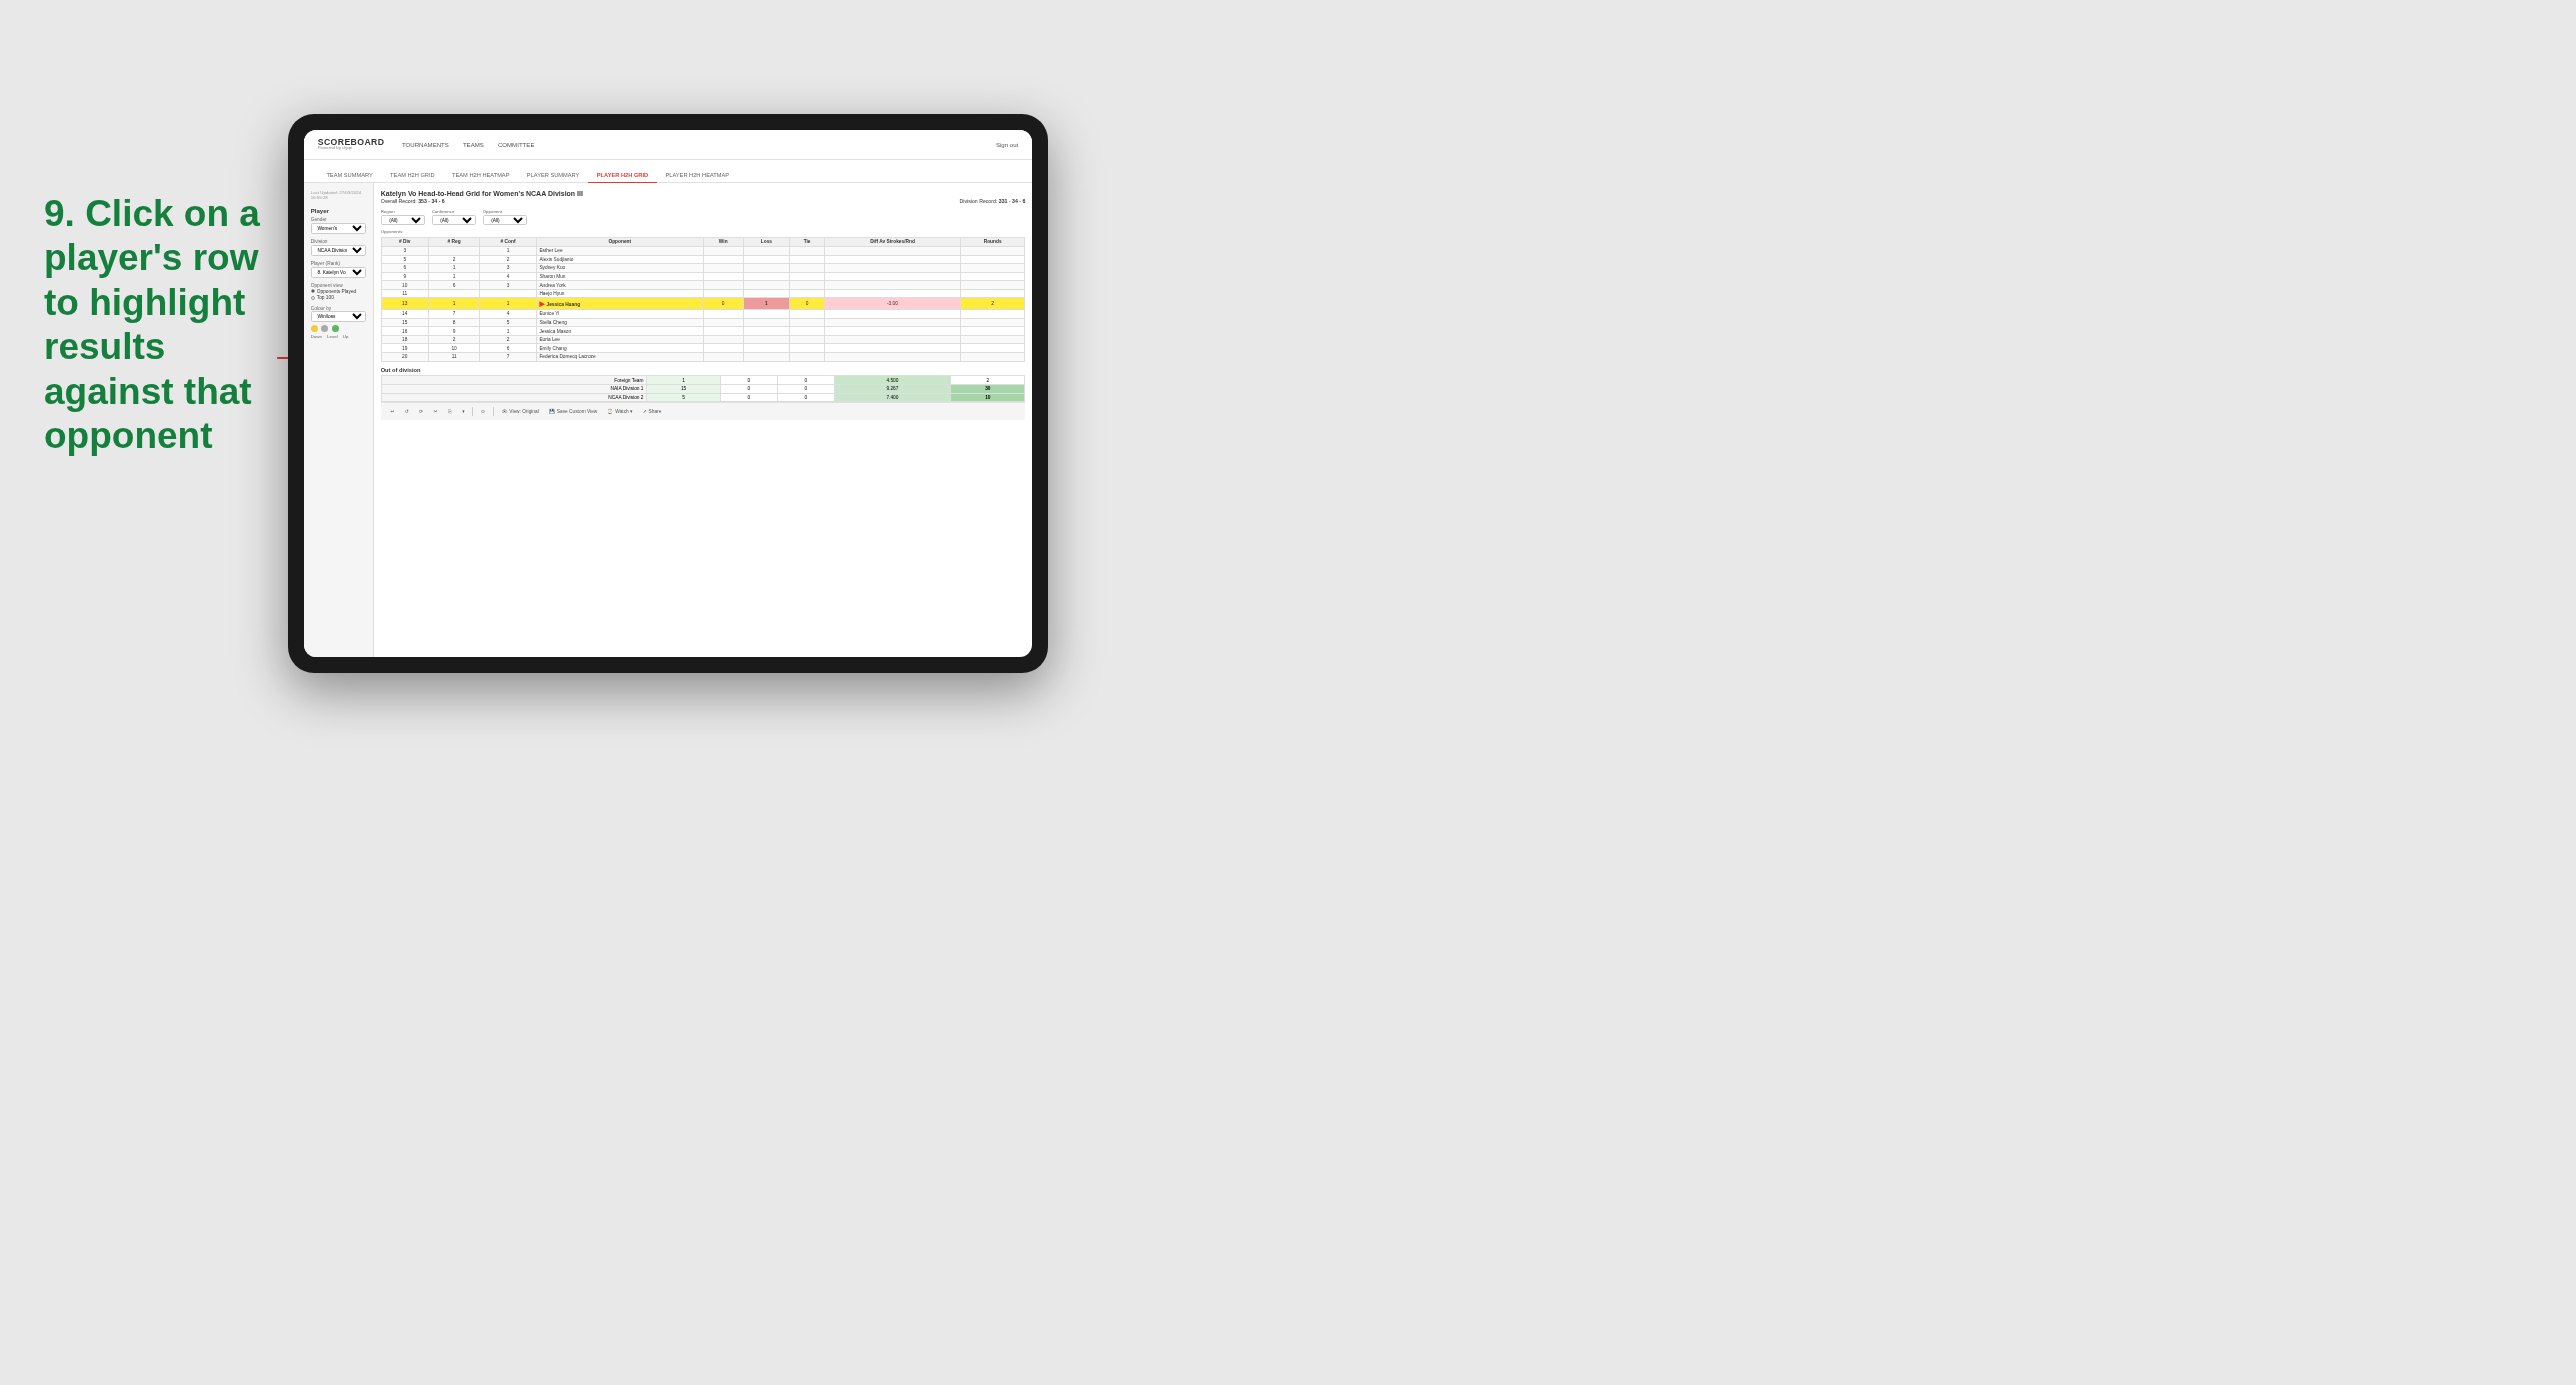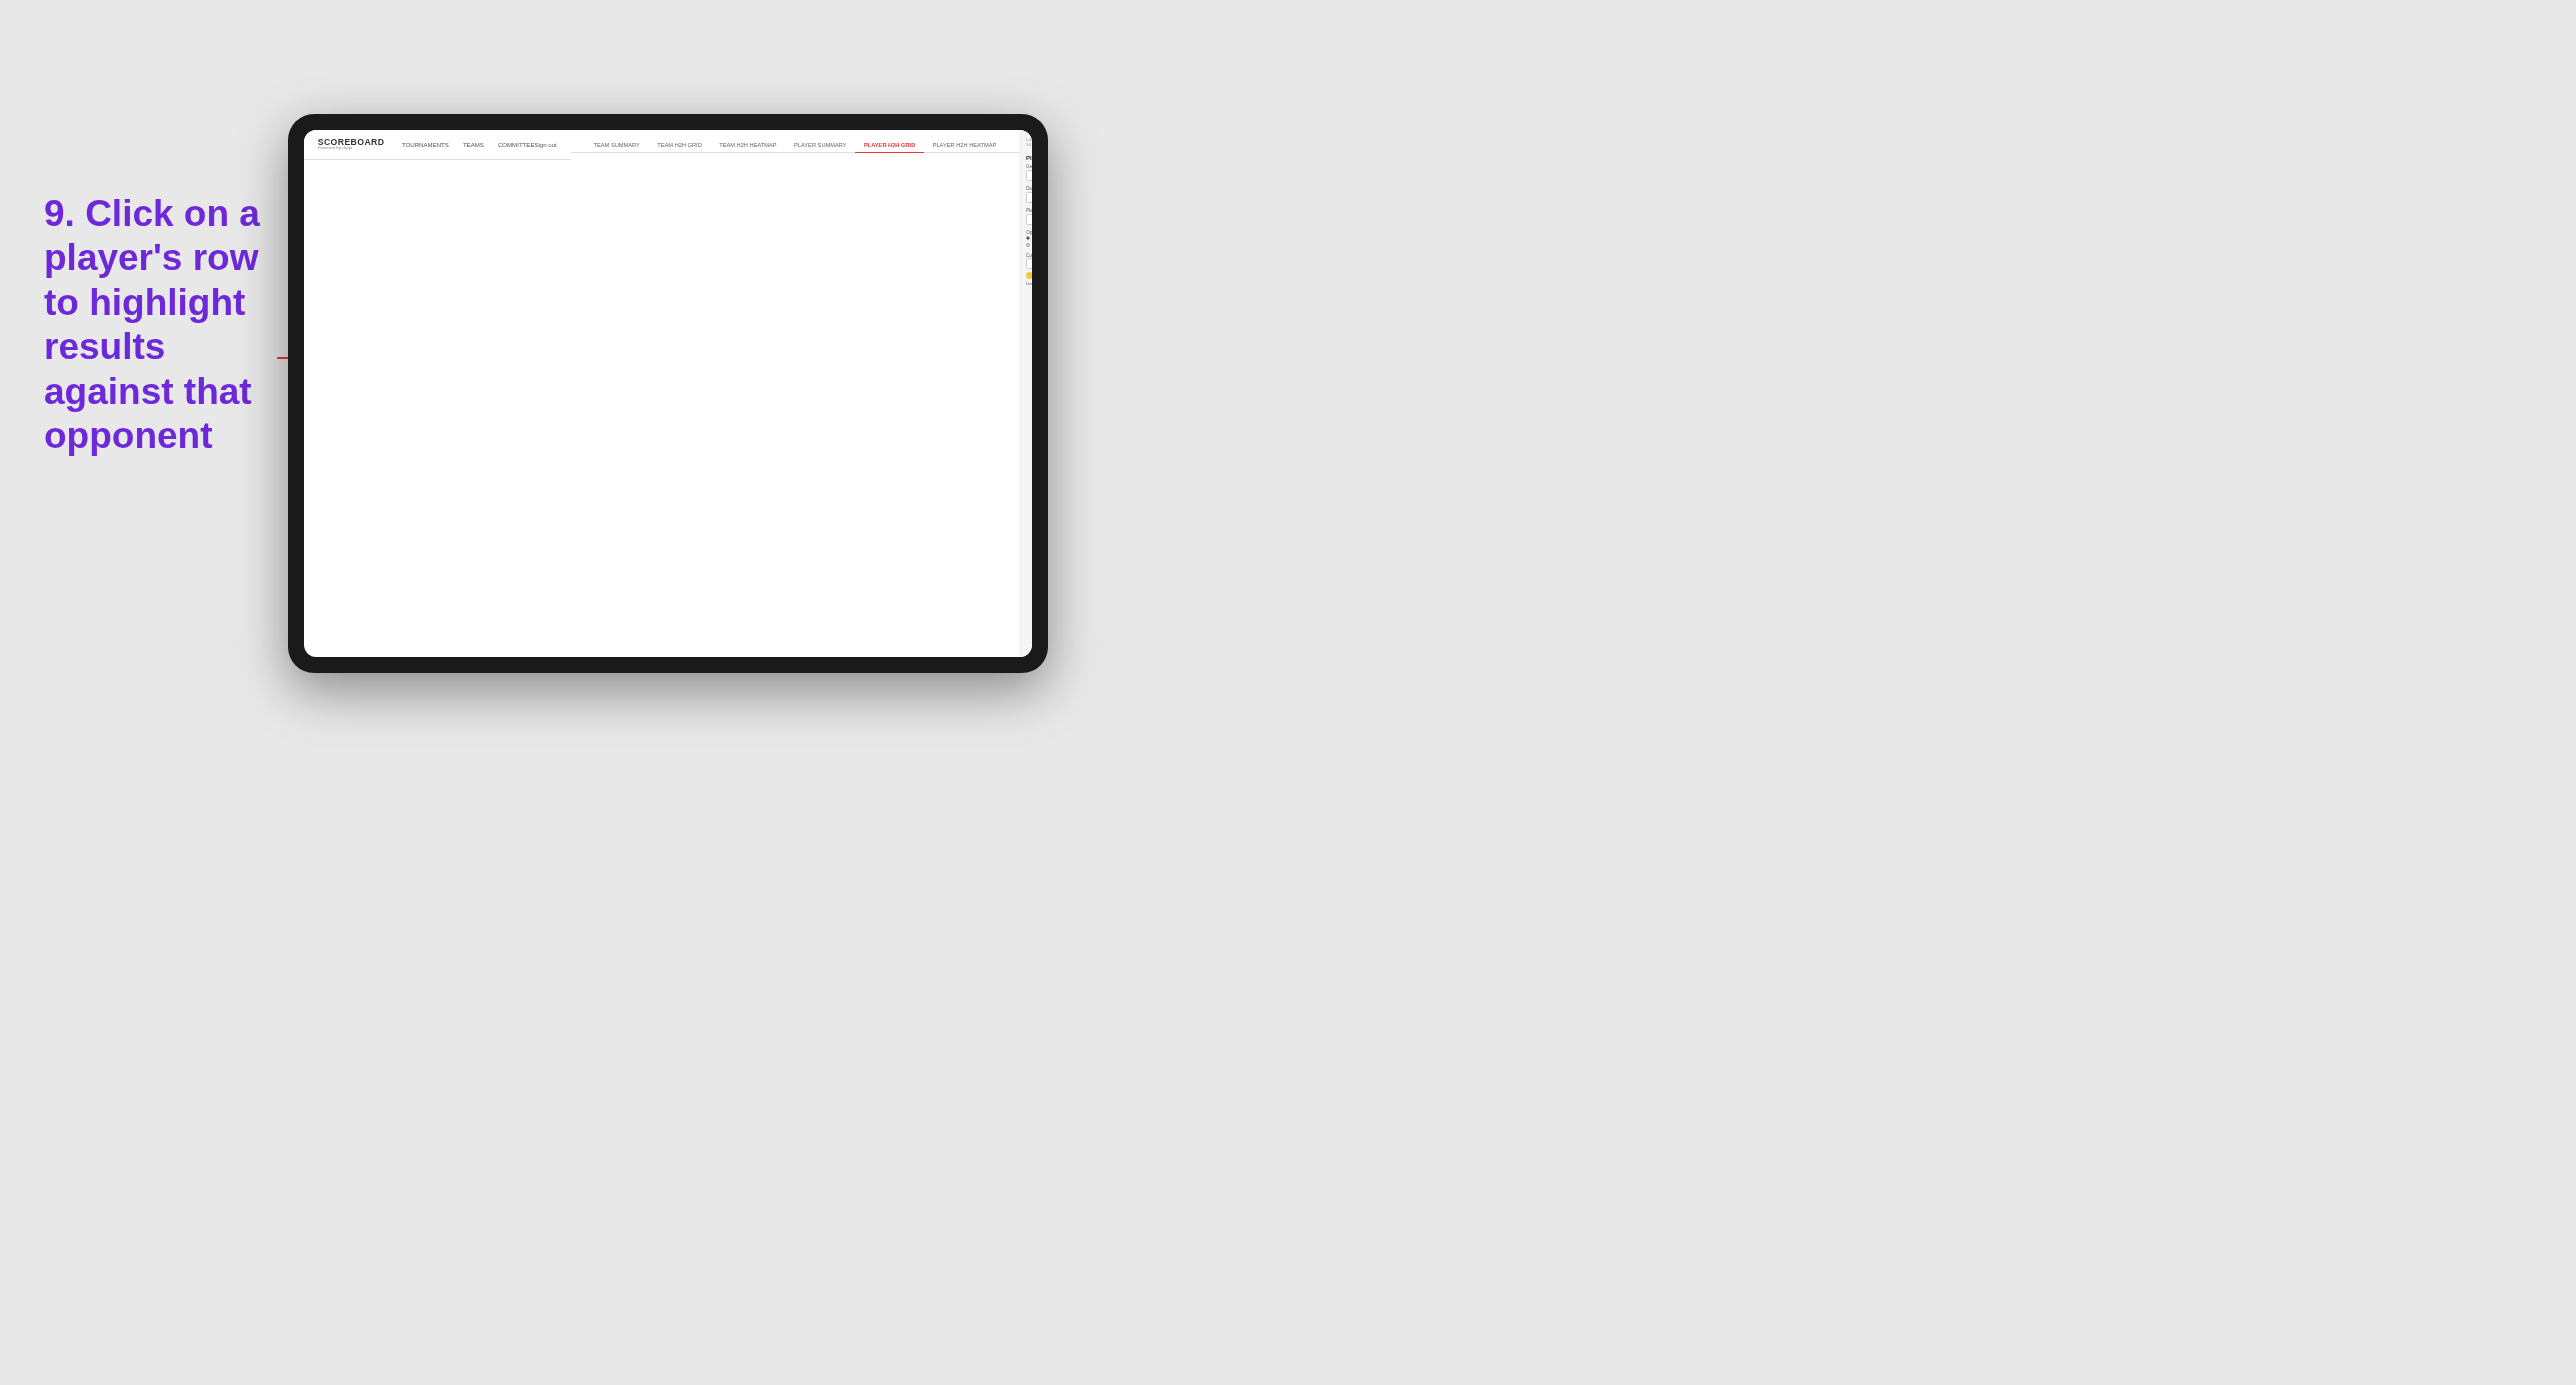--- a/index.html
+++ b/index.html
@@ -25,21 +25,21 @@
       box-shadow: 0 17.5px 52px rgba(0,0,0,0.4);
     }
 
     .device-screen {
       width: 100%;
       height: 100%;
       background: #fff;
       border-radius: 12.2px;
       overflow: hidden;
       display: flex;
-      flex-direction: row;
+      flex-direction: column;
     }
 
     
     .navbar {
       background: #fff;
       border-bottom: 0.9px solid #e0e0e0;
       padding: 3.5px 14px;
       display: flex;
       align-items: center;
       justify-content: space-between;
@@ -368,21 +368,21 @@
     .annotation {
       position: absolute;
       left: 44px;
       top: 192px;
       width: 236px;
     }
 
     .annotation-text {
       font-size: 37px;
       font-weight: bold;
-      color: #6d28d9;
+      color: #15803d;
       line-height: 1.2;
     }
 
     
     .arrow-container {
       position: absolute;
       left: 276px;
       top: 345px;
       width: 297px;
       height: 26px;

